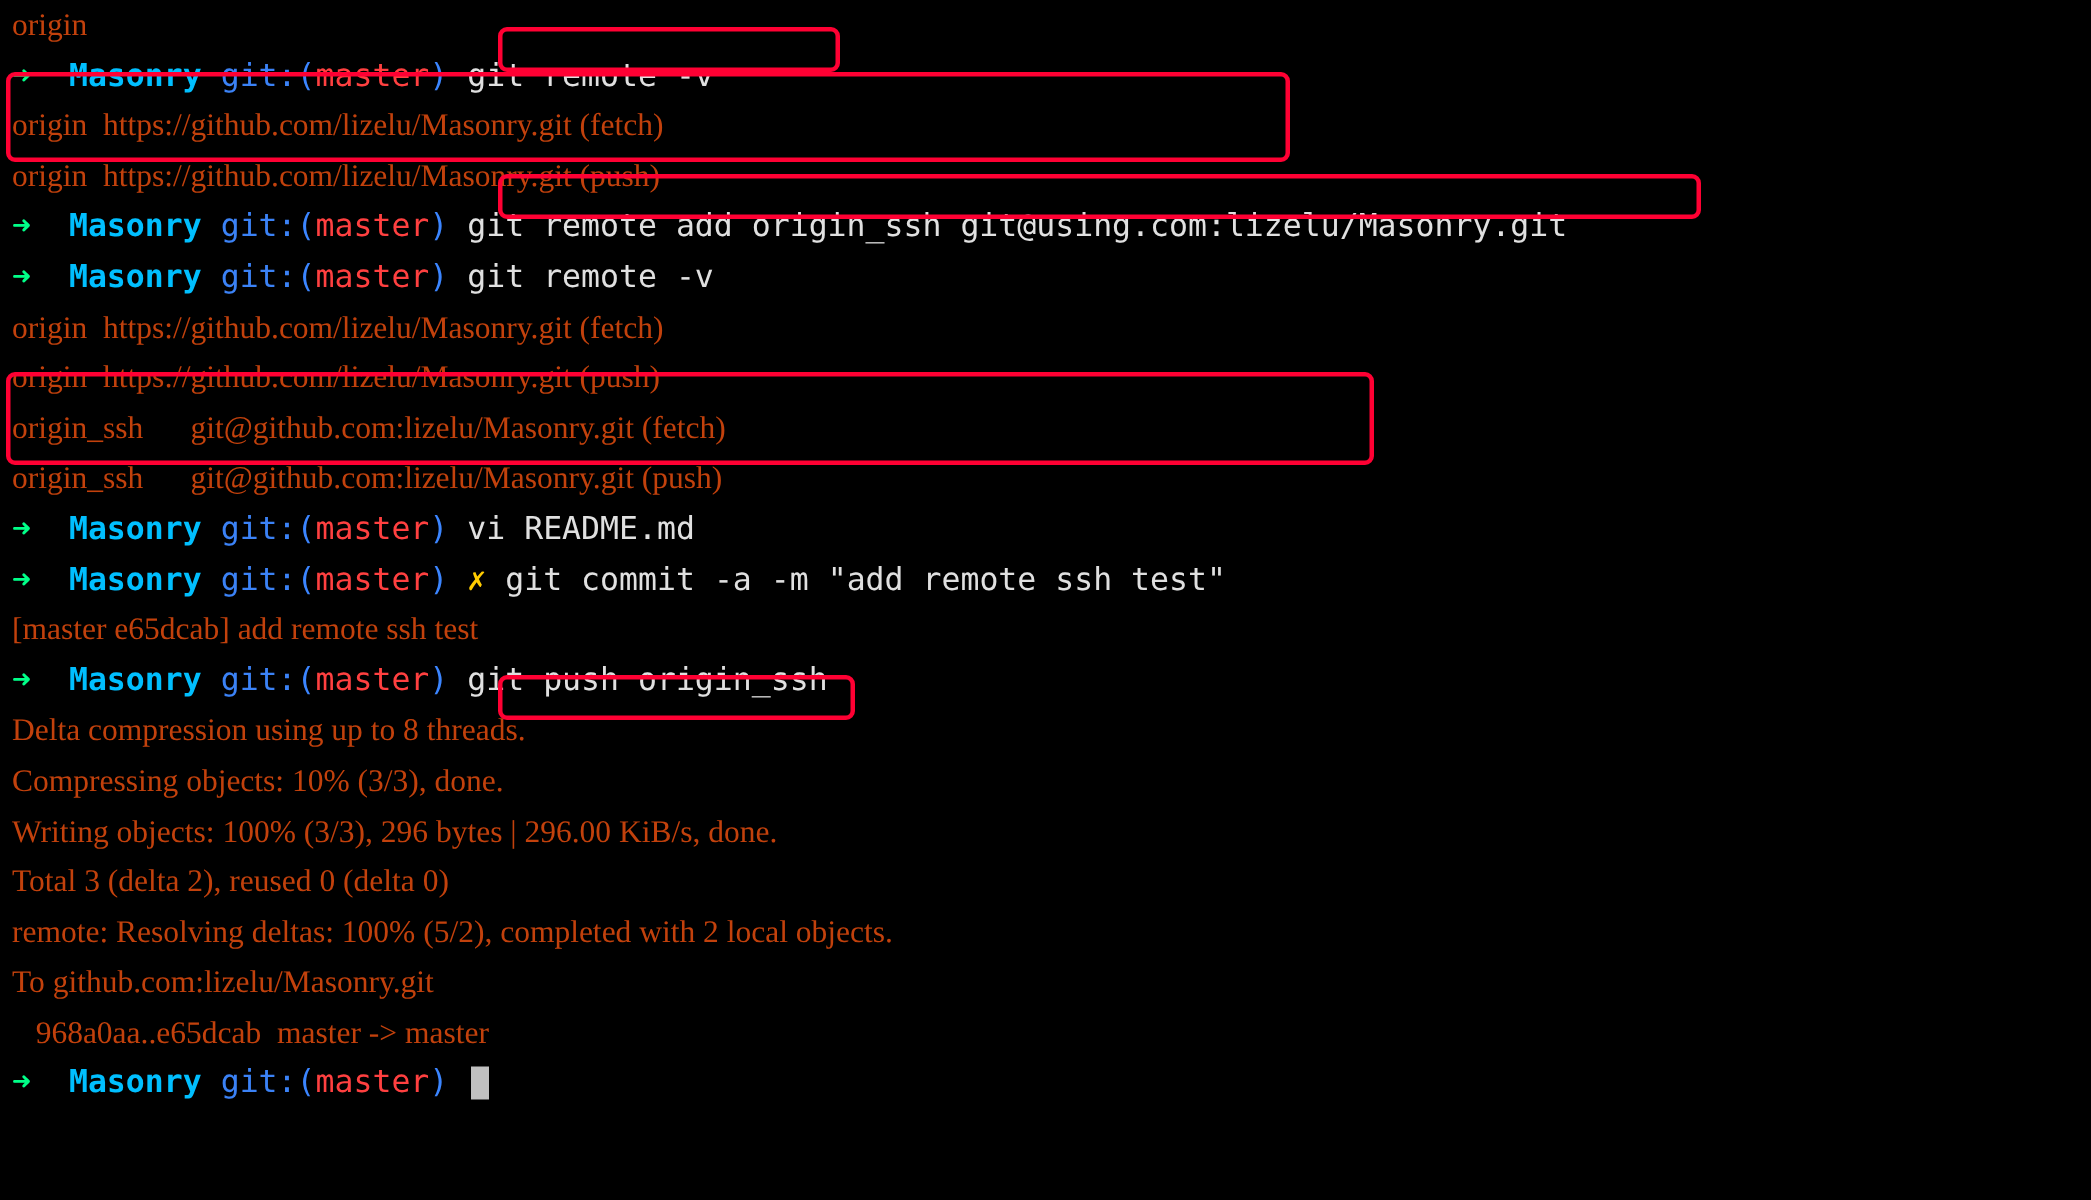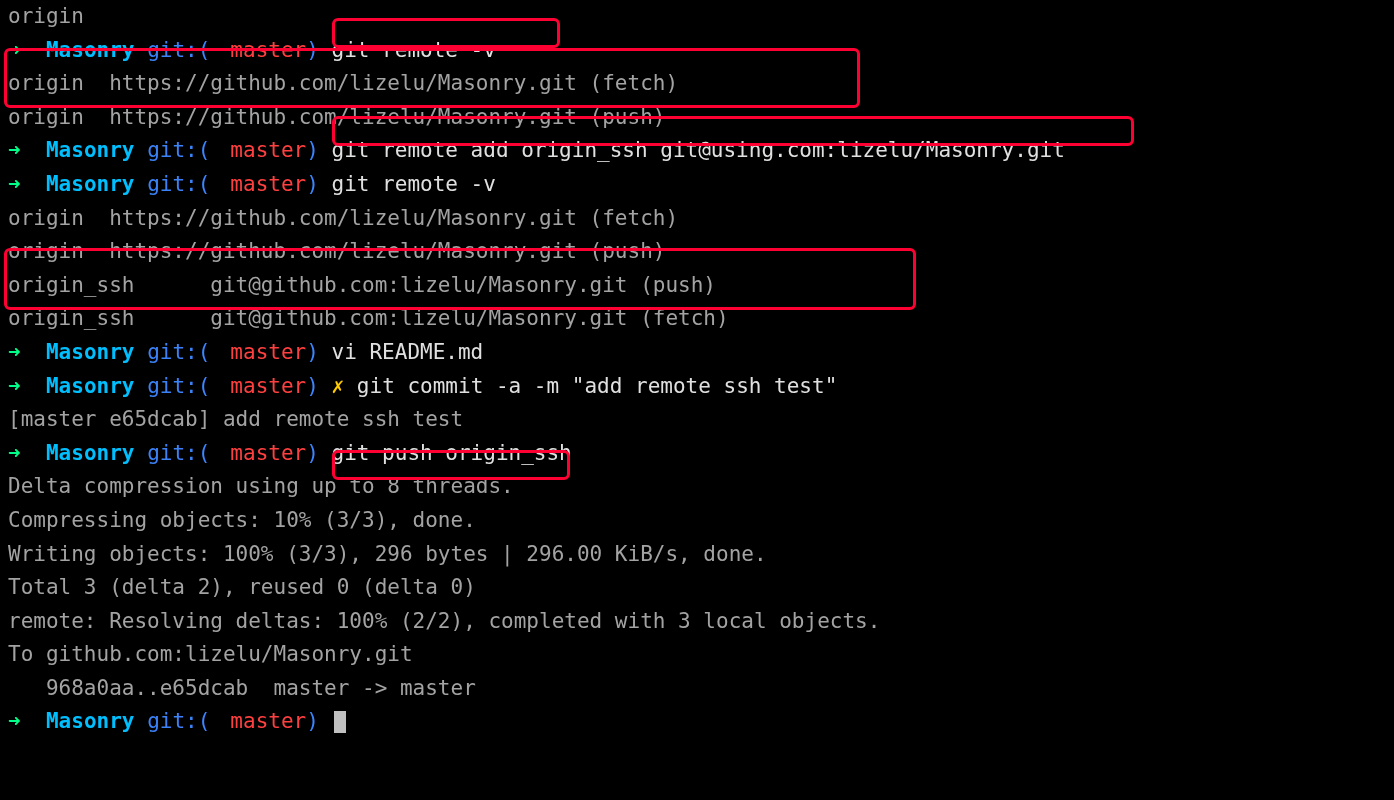--- a/index.html
+++ b/index.html
@@ -33,30 +33,30 @@
     }
     .git {
       color: #3b82f6;
       margin-top: 18px;
     }
     .paren {
       color: #3b85ff;
     }
     .branch {
       color: #ff4040;
-      margin-left: 20px;
     }
     .dirty {
       color: #ffcc00;
     }
     .cmd-white {
       color: #e0e0e0;
     }
     .out {
-      color: #a3a3a3;
+      color: #c2410c;
+      font-family: Liberation Serif, serif;
     }
     .box {
       border: 3px solid #ff0033;
       border-radius: 6px;
       position: absolute;
       pointer-events: none;
       z-index: 10;
     }
     .cursor {
       display: inline-block;
@@ -88,34 +88,34 @@
 
   <div class="line out">origin  https://github.com/lizelu/Masonry.git (fetch)</div>
   <div class="line out">origin  https://github.com/lizelu/Masonry.git (push)</div>
 
   <div class="line"><span class="arrow">➜</span>  <span class="dir">Masonry</span> <span class="git">git:</span><span class="paren">(</span><span class="branch">master</span><span class="paren">)</span> <span class="cmd-white">git remote add origin_ssh git@using.com:lizelu/Masonry.git</span></div>
 
   <div class="line"><span class="arrow">➜</span>  <span class="dir">Masonry</span> <span class="git">git:</span><span class="paren">(</span><span class="branch">master</span><span class="paren">)</span> <span class="cmd-white">git remote -v</span></div>
 
   <div class="line out">origin  https://github.com/lizelu/Masonry.git (fetch)</div>
   <div class="line out">origin  https://github.com/lizelu/Masonry.git (push)</div>
+  <div class="line out">origin_ssh      git@github.com:lizelu/Masonry.git (fetch)</div>
   <div class="line out">origin_ssh      git@github.com:lizelu/Masonry.git (push)</div>
-  <div class="line out">origin_ssh      git@github.com:lizelu/Masonry.git (fetch)</div>
 
   <div class="line"><span class="arrow">➜</span>  <span class="dir">Masonry</span> <span class="git">git:</span><span class="paren">(</span><span class="branch">master</span><span class="paren">)</span> <span class="cmd-white">vi README.md</span></div>
 
   <div class="line"><span class="arrow">➜</span>  <span class="dir">Masonry</span> <span class="git">git:</span><span class="paren">(</span><span class="branch">master</span><span class="paren">)</span> <span class="dirty">✗</span> <span class="cmd-white">git commit -a -m "add remote ssh test"</span></div>
 
   <div class="line out">[master e65dcab] add remote ssh test</div>
 
   <div class="line"><span class="arrow">➜</span>  <span class="dir">Masonry</span> <span class="git">git:</span><span class="paren">(</span><span class="branch">master</span><span class="paren">)</span> <span class="cmd-white">git push origin_ssh</span></div>
 
   <div class="line out">Delta compression using up to 8 threads.</div>
   <div class="line out">Compressing objects: 10% (3/3), done.</div>
   <div class="line out">Writing objects: 100% (3/3), 296 bytes | 296.00 KiB/s, done.</div>
   <div class="line out">Total 3 (delta 2), reused 0 (delta 0)</div>
-  <div class="line out">remote: Resolving deltas: 100% (2/2), completed with 3 local objects.</div>
+  <div class="line out">remote: Resolving deltas: 100% (5/2), completed with 2 local objects.</div>
   <div class="line out">To github.com:lizelu/Masonry.git</div>
   <div class="line out">   968a0aa..e65dcab  master -&gt; master</div>
 
   <div class="line"><span class="arrow">➜</span>  <span class="dir">Masonry</span> <span class="git">git:</span><span class="paren">(</span><span class="branch">master</span><span class="paren">)</span> <span class="cursor"></span></div>
 
 </div>
 
 </body></html>

